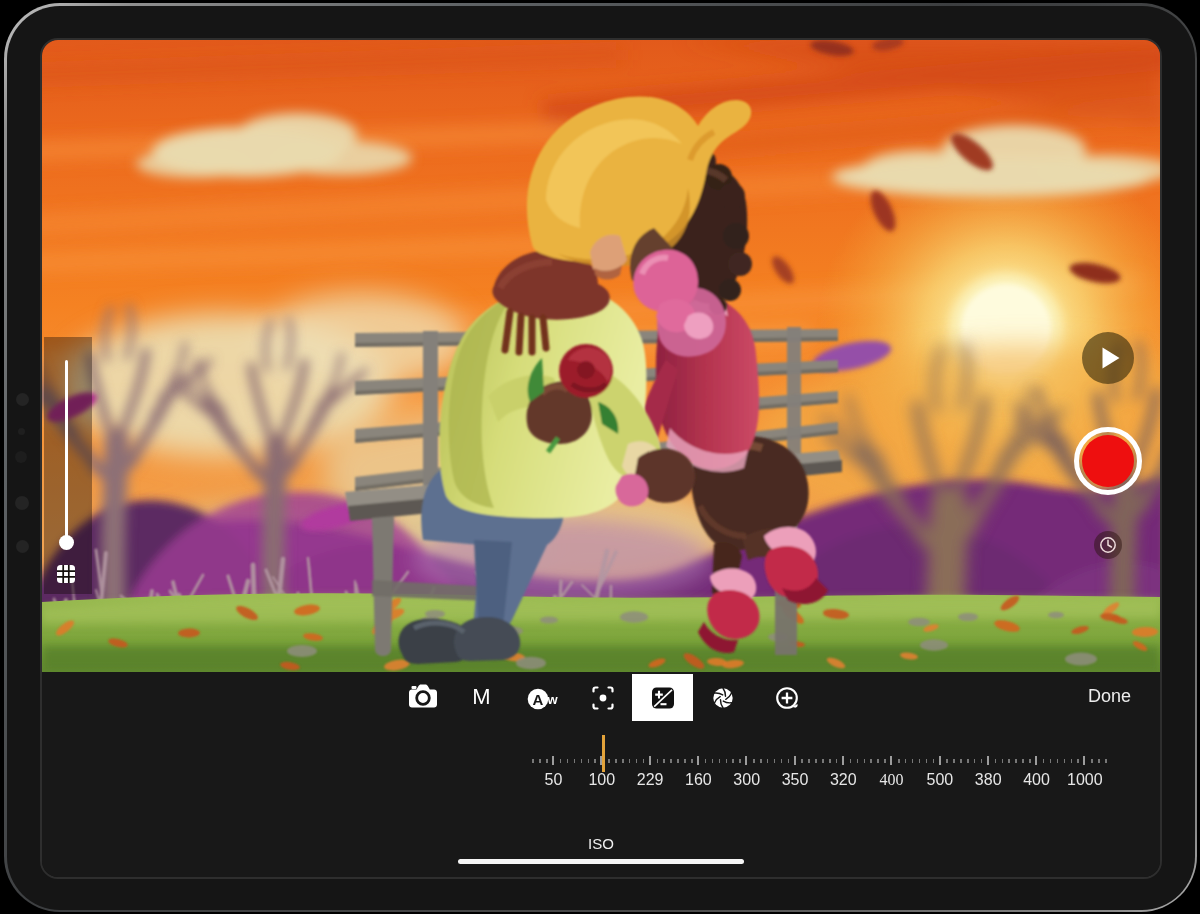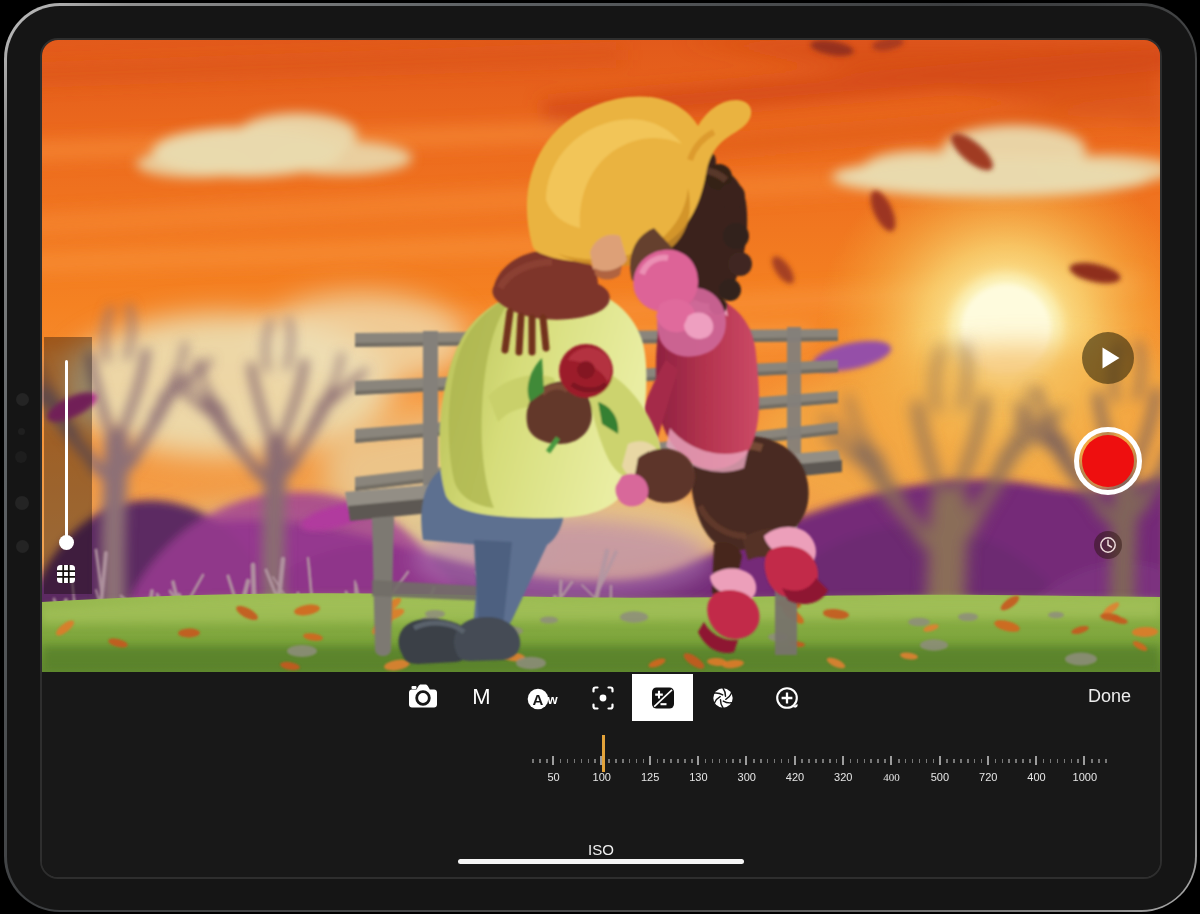--- a/index.html
+++ b/index.html
@@ -14,22 +14,22 @@
   .lpanel{position:absolute;left:2px;top:297px;width:48px;height:257px;background:rgba(16,9,4,0.38);}
   .lline{position:absolute;left:22.5px;top:320px;width:3px;height:178px;background:#fff;border-radius:2px;}
   .lthumb{position:absolute;left:16.5px;top:494.5px;width:15px;height:15px;border-radius:50%;background:#fff;}
   .playbtn{position:absolute;left:1040px;top:292px;width:52px;height:52px;border-radius:50%;background:rgba(52,40,9,0.6);}
   .recbtn{position:absolute;left:1031.5px;top:386.5px;width:58px;height:58px;border-radius:50%;border:5.5px solid #fff;}
   .recred{position:absolute;left:1040px;top:395px;width:52px;height:52px;border-radius:50%;background:#ee0f0f;}
   .clockbtn{position:absolute;left:1052px;top:491px;width:28px;height:28px;border-radius:50%;background:rgba(44,20,16,0.5);}
   .bar{position:absolute;left:0;top:632px;width:1118px;height:205px;background:#181818;}
   .selbox{position:absolute;left:590px;top:2px;width:61px;height:47px;background:#fff;}
   .done{position:absolute;left:1046px;top:14px;color:#ececec;font-size:18px;}
-  .ticknum{position:absolute;color:#e6e6e6;font-size:11px;transform:translateX(-50%);}
-  .iso{position:absolute;left:529px;top:169px;width:60px;text-align:center;color:#f0f0f0;font-size:15px;}
+  .ticknum{position:absolute;color:#e6e6e6;font-size:16px;transform:translateX(-50%);}
+  .iso{position:absolute;left:529px;top:163px;width:60px;text-align:center;color:#f0f0f0;font-size:15px;}
   .homebar{position:absolute;left:416px;top:186.5px;width:286px;height:5.5px;border-radius:3px;background:#f5f5f5;}
   .oline{position:absolute;left:560px;top:63px;width:2.5px;height:37px;background:#e2a23a;}
 </style>
 </head>
 <body>
 <div class="device">
     <div class="bezel"></div>
   </div>
 <div class="bdot" style="left:16px;top:393px;width:13px;height:13px;"></div>
 <div class="bdot" style="left:18px;top:428px;width:7px;height:7px;background:#1f1f1f;"></div>
@@ -524,35 +524,35 @@
         <div style="position:absolute;left:1028.5px;top:86.5px;width:1.6px;height:4.5px;background:#787878"></div>
         <div style="position:absolute;left:1035.4px;top:86.5px;width:1.6px;height:4.5px;background:#787878"></div>
         <div style="position:absolute;left:1049.2px;top:86.5px;width:1.6px;height:4.5px;background:#787878"></div>
         <div style="position:absolute;left:1056.1px;top:86.5px;width:1.6px;height:4.5px;background:#787878"></div>
         <div style="position:absolute;left:1063.0px;top:86.5px;width:1.6px;height:4.5px;background:#787878"></div>
         <div style="position:absolute;left:510.1px;top:84px;width:2px;height:9px;background:#9d9d9d"></div>
         <div class="ticknum" style="left:511.5px;top:99px;">50</div>
         <div style="position:absolute;left:558.4px;top:84px;width:2px;height:9px;background:#9d9d9d"></div>
         <div class="ticknum" style="left:559.8px;top:99px;">100</div>
         <div style="position:absolute;left:606.7px;top:84px;width:2px;height:9px;background:#9d9d9d"></div>
-        <div class="ticknum" style="left:608.1px;top:99px;">125</div>
+        <div class="ticknum" style="left:608.1px;top:99px;">229</div>
         <div style="position:absolute;left:655.0px;top:84px;width:2px;height:9px;background:#9d9d9d"></div>
-        <div class="ticknum" style="left:656.4px;top:99px;">130</div>
+        <div class="ticknum" style="left:656.4px;top:99px;">160</div>
         <div style="position:absolute;left:703.3px;top:84px;width:2px;height:9px;background:#9d9d9d"></div>
         <div class="ticknum" style="left:704.7px;top:99px;">300</div>
         <div style="position:absolute;left:751.6px;top:84px;width:2px;height:9px;background:#9d9d9d"></div>
-        <div class="ticknum" style="left:753.0px;top:99px;">420</div>
+        <div class="ticknum" style="left:753.0px;top:99px;">350</div>
         <div style="position:absolute;left:799.9px;top:84px;width:2px;height:9px;background:#9d9d9d"></div>
         <div class="ticknum" style="left:801.3px;top:99px;">320</div>
         <div style="position:absolute;left:848.2px;top:84px;width:2px;height:9px;background:#9d9d9d"></div>
         <div class="ticknum" style="left:849.6px;top:99px;font-family:Liberation Serif, serif;">400</div>
         <div style="position:absolute;left:896.5px;top:84px;width:2px;height:9px;background:#9d9d9d"></div>
         <div class="ticknum" style="left:897.9px;top:99px;">500</div>
         <div style="position:absolute;left:944.8px;top:84px;width:2px;height:9px;background:#9d9d9d"></div>
-        <div class="ticknum" style="left:946.2px;top:99px;">720</div>
+        <div class="ticknum" style="left:946.2px;top:99px;">380</div>
         <div style="position:absolute;left:993.1px;top:84px;width:2px;height:9px;background:#9d9d9d"></div>
         <div class="ticknum" style="left:994.5px;top:99px;">400</div>
         <div style="position:absolute;left:1041.4px;top:84px;width:2px;height:9px;background:#9d9d9d"></div>
         <div class="ticknum" style="left:1042.8px;top:99px;">1000</div>
       </div>
 <div class="iso">ISO</div>
 <div class="homebar"></div>
 
   </div>
   <div class="lpanel"></div>

